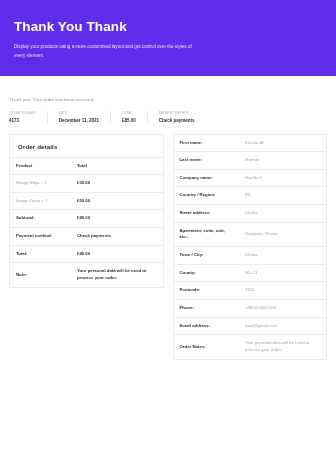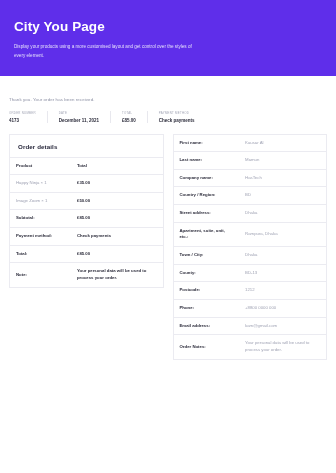--- a/index.html
+++ b/index.html
@@ -124,21 +124,21 @@
   }
 
   
   .billing td.k { width: 43%; color: #2b2b3a; font-weight: 700; }
   .billing td.v { color: #a0a3b4; font-weight: 400; }
 </style>
 </head>
 <body>
 
 <div class="hero">
-  <div class="hero-title">City You Page</div>
+  <div class="hero-title">Thank You Thank</div>
   <div class="hero-sub">Display your products using a more customised layout and get control over the styles of every element.</div>
 </div>
 
 <div class="content">
 
   <div class="received">Thank you. Your order has been received.</div>
 
   <div class="summary">
     <div class="summary-cell">
       <div class="summary-label">ORDER NUMBER</div>

